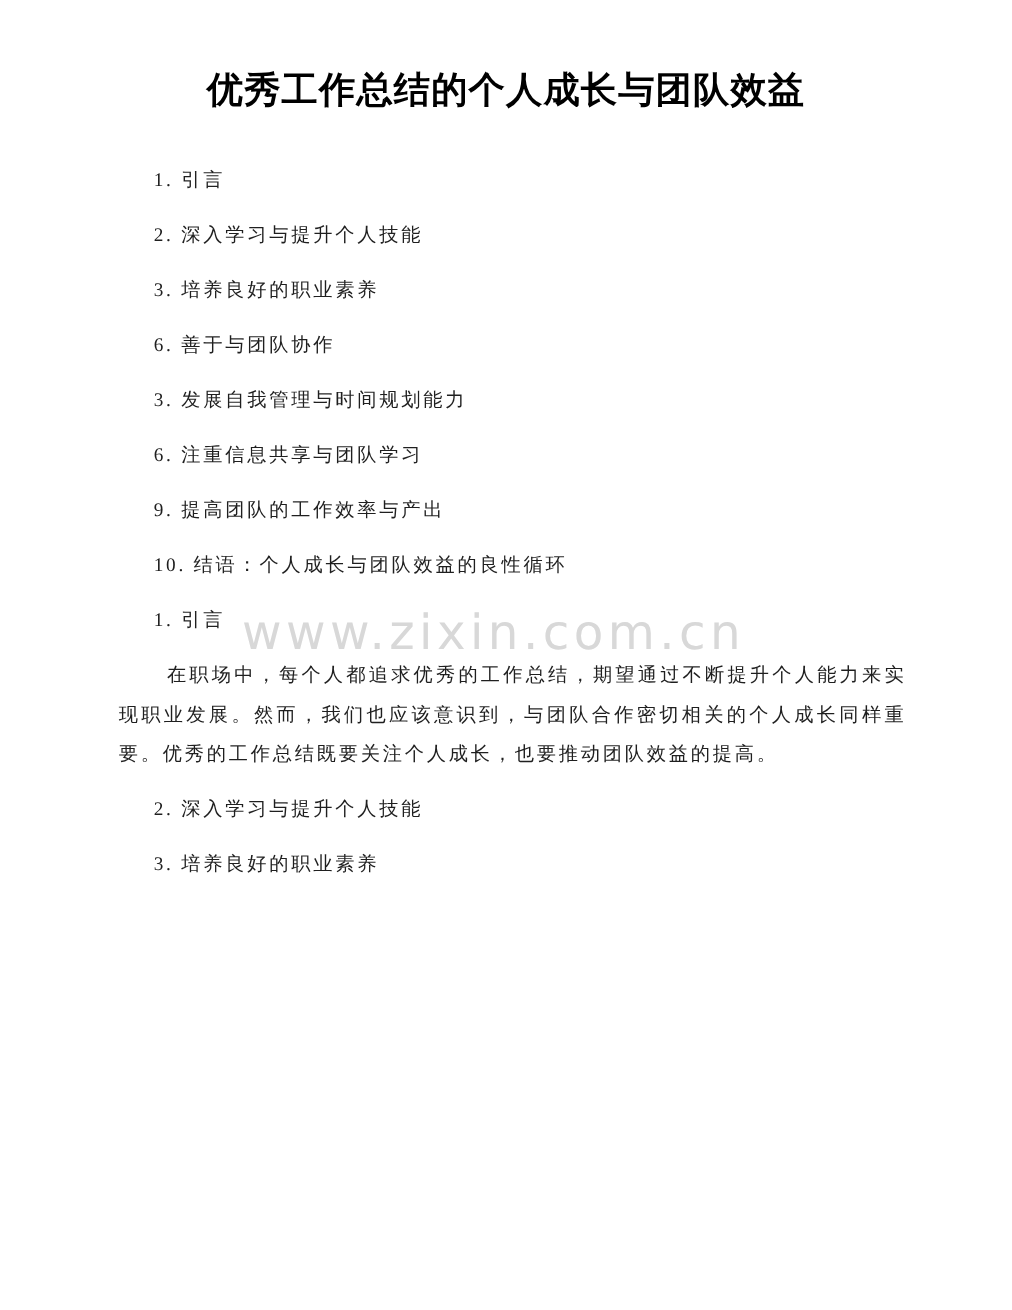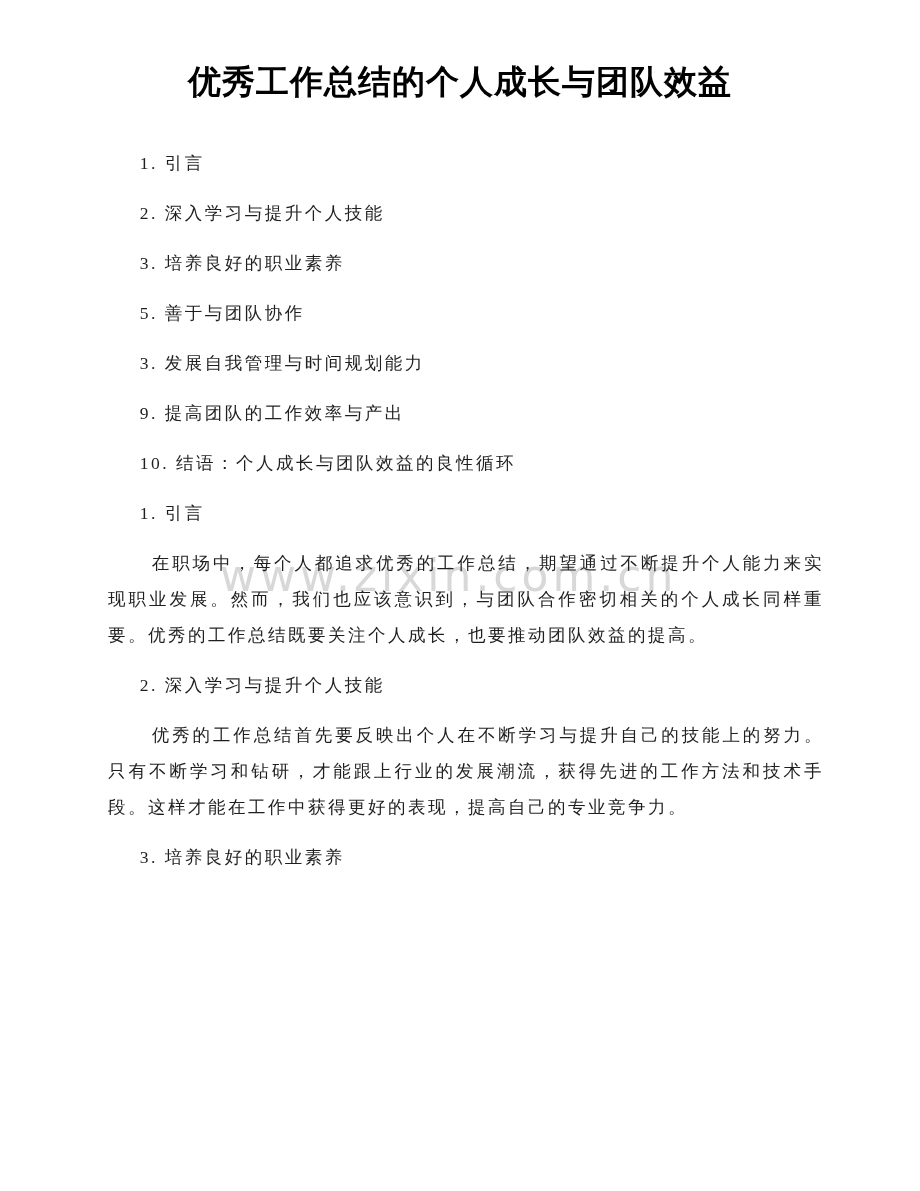--- a/index.html
+++ b/index.html
@@ -87,34 +87,34 @@
   <div class="watermark" style="color: rgb(216, 216, 216);">www.zixin.com.cn</div>
 
   <div class="content">
 
     <h1 class="doc-title">优秀工作总结的个人成长与团队效益</h1>
 
     <div class="toc">
       <p class="toc-item">1. 引言</p>
       <p class="toc-item">2. 深入学习与提升个人技能</p>
       <p class="toc-item">3. 培养良好的职业素养</p>
-      <p class="toc-item">5. 善于与团队协作</p>
+      <p class="toc-item">6. 善于与团队协作</p>
       <p class="toc-item">3. 发展自我管理与时间规划能力</p>
+      <p class="toc-item">6. 注重信息共享与团队学习</p>
       <p class="toc-item">9. 提高团队的工作效率与产出</p>
       <p class="toc-item">10. 结语：个人成长与团队效益的良性循环</p>
     </div>
 
     <div>
       <p class="section-heading">1. 引言</p>
       <p class="section-paragraph">在职场中，每个人都追求优秀的工作总结，期望通过不断提升个人能力来实现职业发展。然而，我们也应该意识到，与团队合作密切相关的个人成长同样重要。优秀的工作总结既要关注个人成长，也要推动团队效益的提高。</p>
     </div>
 
     <div>
       <p class="section-heading">2. 深入学习与提升个人技能</p>
-      <p class="section-paragraph">优秀的工作总结首先要反映出个人在不断学习与提升自己的技能上的努力。只有不断学习和钻研，才能跟上行业的发展潮流，获得先进的工作方法和技术手段。这样才能在工作中获得更好的表现，提高自己的专业竞争力。</p>
     </div>
 
     <div>
       <p class="section-heading">3. 培养良好的职业素养</p>
     </div>
 
   </div>
 </div>
 
 </body></html>

